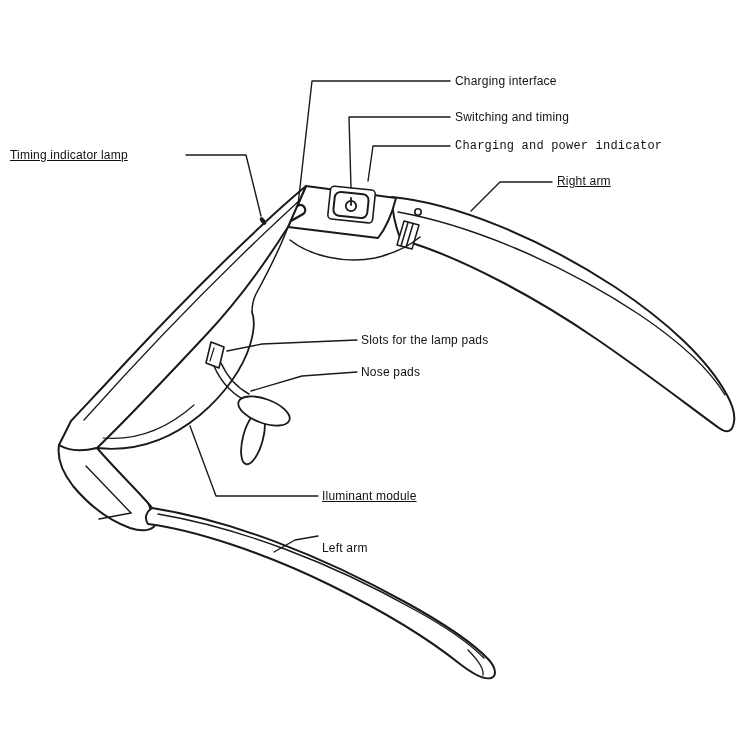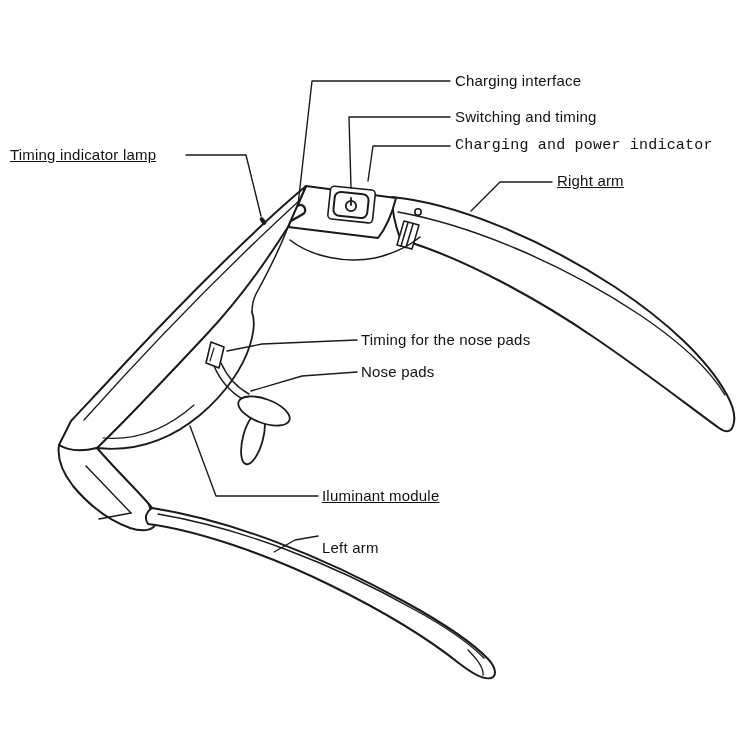--- a/index.html
+++ b/index.html
@@ -17,21 +17,21 @@
     height: 750px;
     background: #ffffff;
   }
   svg.diagram {
     position: absolute;
     left: 0;
     top: 0;
   }
   .callout {
     position: absolute;
-    font-size: 15px;
+    font-size: 12px;
     line-height: 20px;
     color: #111111;
     letter-spacing: 0.2px;
     white-space: nowrap;
   }
 </style>
 </head>
 <body>
 
 <div class="stage">
@@ -153,21 +153,21 @@
   <div class="callout" style="left:455px; top:71px;">Charging interface</div>
 
   <div class="callout" style="left:455px; top:107px;">Switching and timing</div>
 
   <div class="callout" style="left:455px; top:136px;font-family:Liberation Mono, monospace;">Charging and power indicator</div>
 
   <div class="callout" style="left:557px; top:171px;text-decoration:underline;">Right arm</div>
 
   <div class="callout" style="left:10px; top:145px;text-decoration:underline;">Timing indicator lamp</div>
 
-  <div class="callout" style="left:361px; top:330px;">Timing for the nose pads</div>
+  <div class="callout" style="left:361px; top:330px;">Slots for the lamp pads</div>
 
   <div class="callout" style="left:361px; top:362px;">Nose pads</div>
 
   <div class="callout" style="left:322px; top:486px;text-decoration:underline;">Iluminant module</div>
 
   <div class="callout" style="left:322px; top:526px;margin-top:12px;">Left arm</div>
 
 </div>
 
 </body></html>

